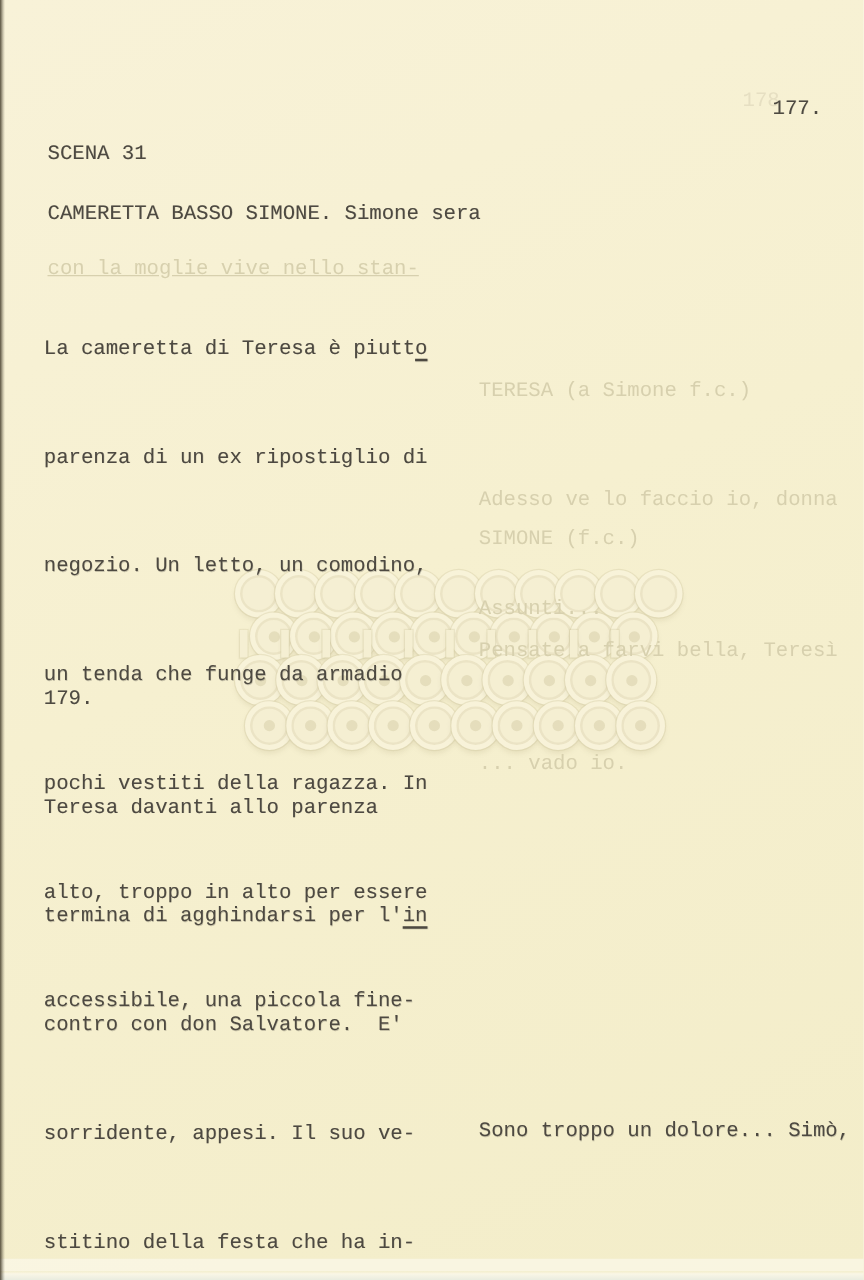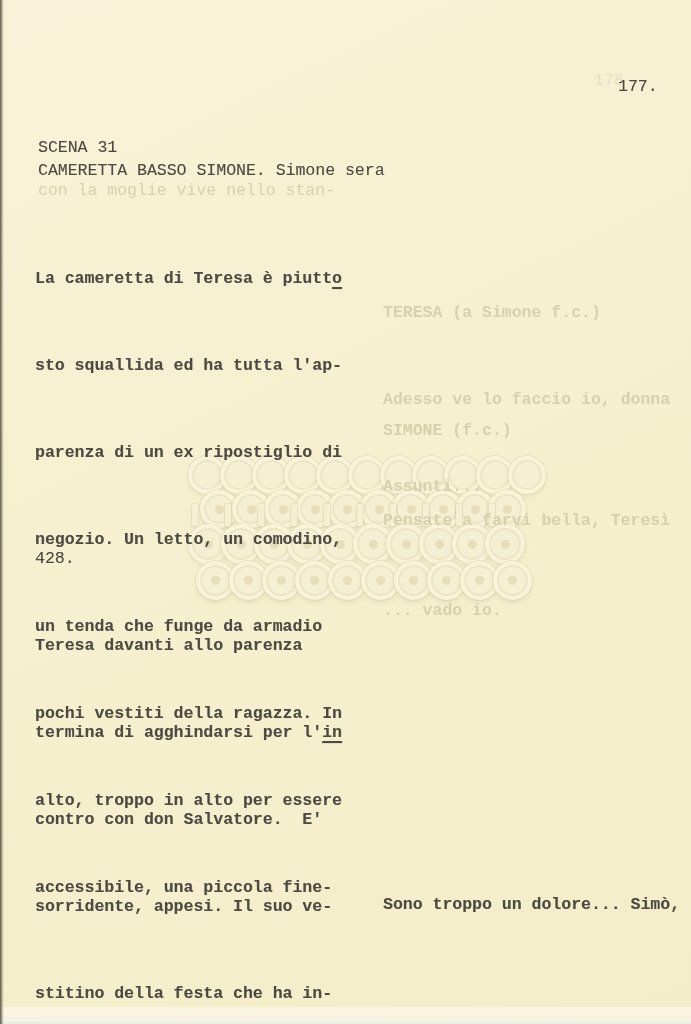--- a/index.html
+++ b/index.html
@@ -8,21 +8,21 @@
     background:linear-gradient(155deg,#f8f2d8 0%,#f6f0d0 45%,#f3edc9 100%);
     font-family:"Liberation Mono","DejaVu Sans Mono",monospace;
   }
   .page{position:absolute;inset:0;}
   .txt{
     position:absolute;white-space:pre;
     font-size:16.5px;line-height:29px;
     color:#4d4941;
     text-shadow:0.4px 0.4px 0 rgba(77,73,65,0.28);
   }
-  .block .line{white-space:pre;font-weight:bold;}
+  .block .line{white-space:pre;}
   .ul{text-decoration:underline;text-decoration-thickness:1.6px;text-underline-offset:3.5px;}
   .ghost{
     color:#d7d0ae;text-shadow:none;
     filter:blur(.3px);
   }
   .ghost-pgnum{color:#e6dfc2;}
   
   #watermark{position:absolute;left:0;top:0;opacity:.75;}
   .wm-key{
     position:absolute;border-radius:50%;
@@ -103,29 +103,28 @@
       <div class="wm-key dot" style="left: 394px; top: 561px; width: 31px; height: 31px;"></div>
       <div class="wm-key dot" style="left: 427px; top: 561px; width: 31px; height: 31px;"></div>
       <div class="wm-key dot" style="left: 460px; top: 561px; width: 31px; height: 31px;"></div>
       <div class="wm-key dot" style="left: 493px; top: 561px; width: 31px; height: 31px;"></div>
     </div>
 
   <div class="txt ghost ghost-pgnum" style="left:594px;top:66px;">178</div>
 
   <div class="txt" style="left:586px;top:72px;margin-left:32px;">177.</div>
 
-  <div class="txt" style="left:38px;top:133px;text-align:right;">SCENA 31</div>
+  <div class="txt" style="left:38px;top:108px;text-align:right;">SCENA 31</div>
 
   <div class="txt" style="left:38px;top:156px;">CAMERETTA BASSO SIMONE. Simone sera</div>
 
-  <div class="txt ghost" style="left:38px;top:176px;">con la moglie vive nello stan-</div>
+  <div class="txt ghost" style="left:38px;top:200px;text-decoration:underline;">con la moglie vive nello stan-</div>
 
   <div class="txt block" style="left:35px;top:206px;">
     <div class="line"><span>La cameretta di Teresa è piutt</span><span class="ul">o</span></div>
-    <div class="line"><span>sto squallida ed ha tutta l'ap-</span><span class="ul"></span></div>
     <div class="line"><span>parenza di un ex ripostiglio di</span><span class="ul"></span></div>
     <div class="line"><span>negozio. Un letto, un comodino,</span><span class="ul"></span></div>
     <div class="line"><span>un tenda che funge da armadio</span><span class="ul"></span></div>
     <div class="line"><span>pochi vestiti della ragazza. In</span><span class="ul"></span></div>
     <div class="line"><span>alto, troppo in alto per essere</span><span class="ul"></span></div>
     <div class="line"><span>accessibile, una piccola fine-</span><span class="ul"></span></div>
     
     
   </div>
 
@@ -134,21 +133,21 @@
     <div class="line">Pensate a farvi bella, Teresì</div>
     <div class="line">... vado io.</div>
   </div>
 
   <div class="txt block ghost" style="left:383px;top:240px;">
     <div class="line">TERESA (a Simone f.c.)</div>
     <div class="line">Adesso ve lo faccio io, donna</div>
     <div class="line">Assunti...</div>
   </div>
 
-  <div class="txt" style="left:35px;top:544px;">428.</div>
+  <div class="txt" style="left:35px;top:544px;">179.</div>
 
   <div class="txt block" style="left:35px;top:573px;">
     <div class="line"><span>Teresa davanti allo parenza</span><span class="ul"></span></div>
     <div class="line"><span>termina di agghindarsi per l'</span><span class="ul">in</span></div>
     <div class="line"><span>contro con don Salvatore.  E'</span><span class="ul"></span></div>
     <div class="line"><span>sorridente, appesi. Il suo ve-</span><span class="ul"></span></div>
     <div class="line"><span>stitino della festa che ha in-</span><span class="ul"></span></div>
     
     
     

